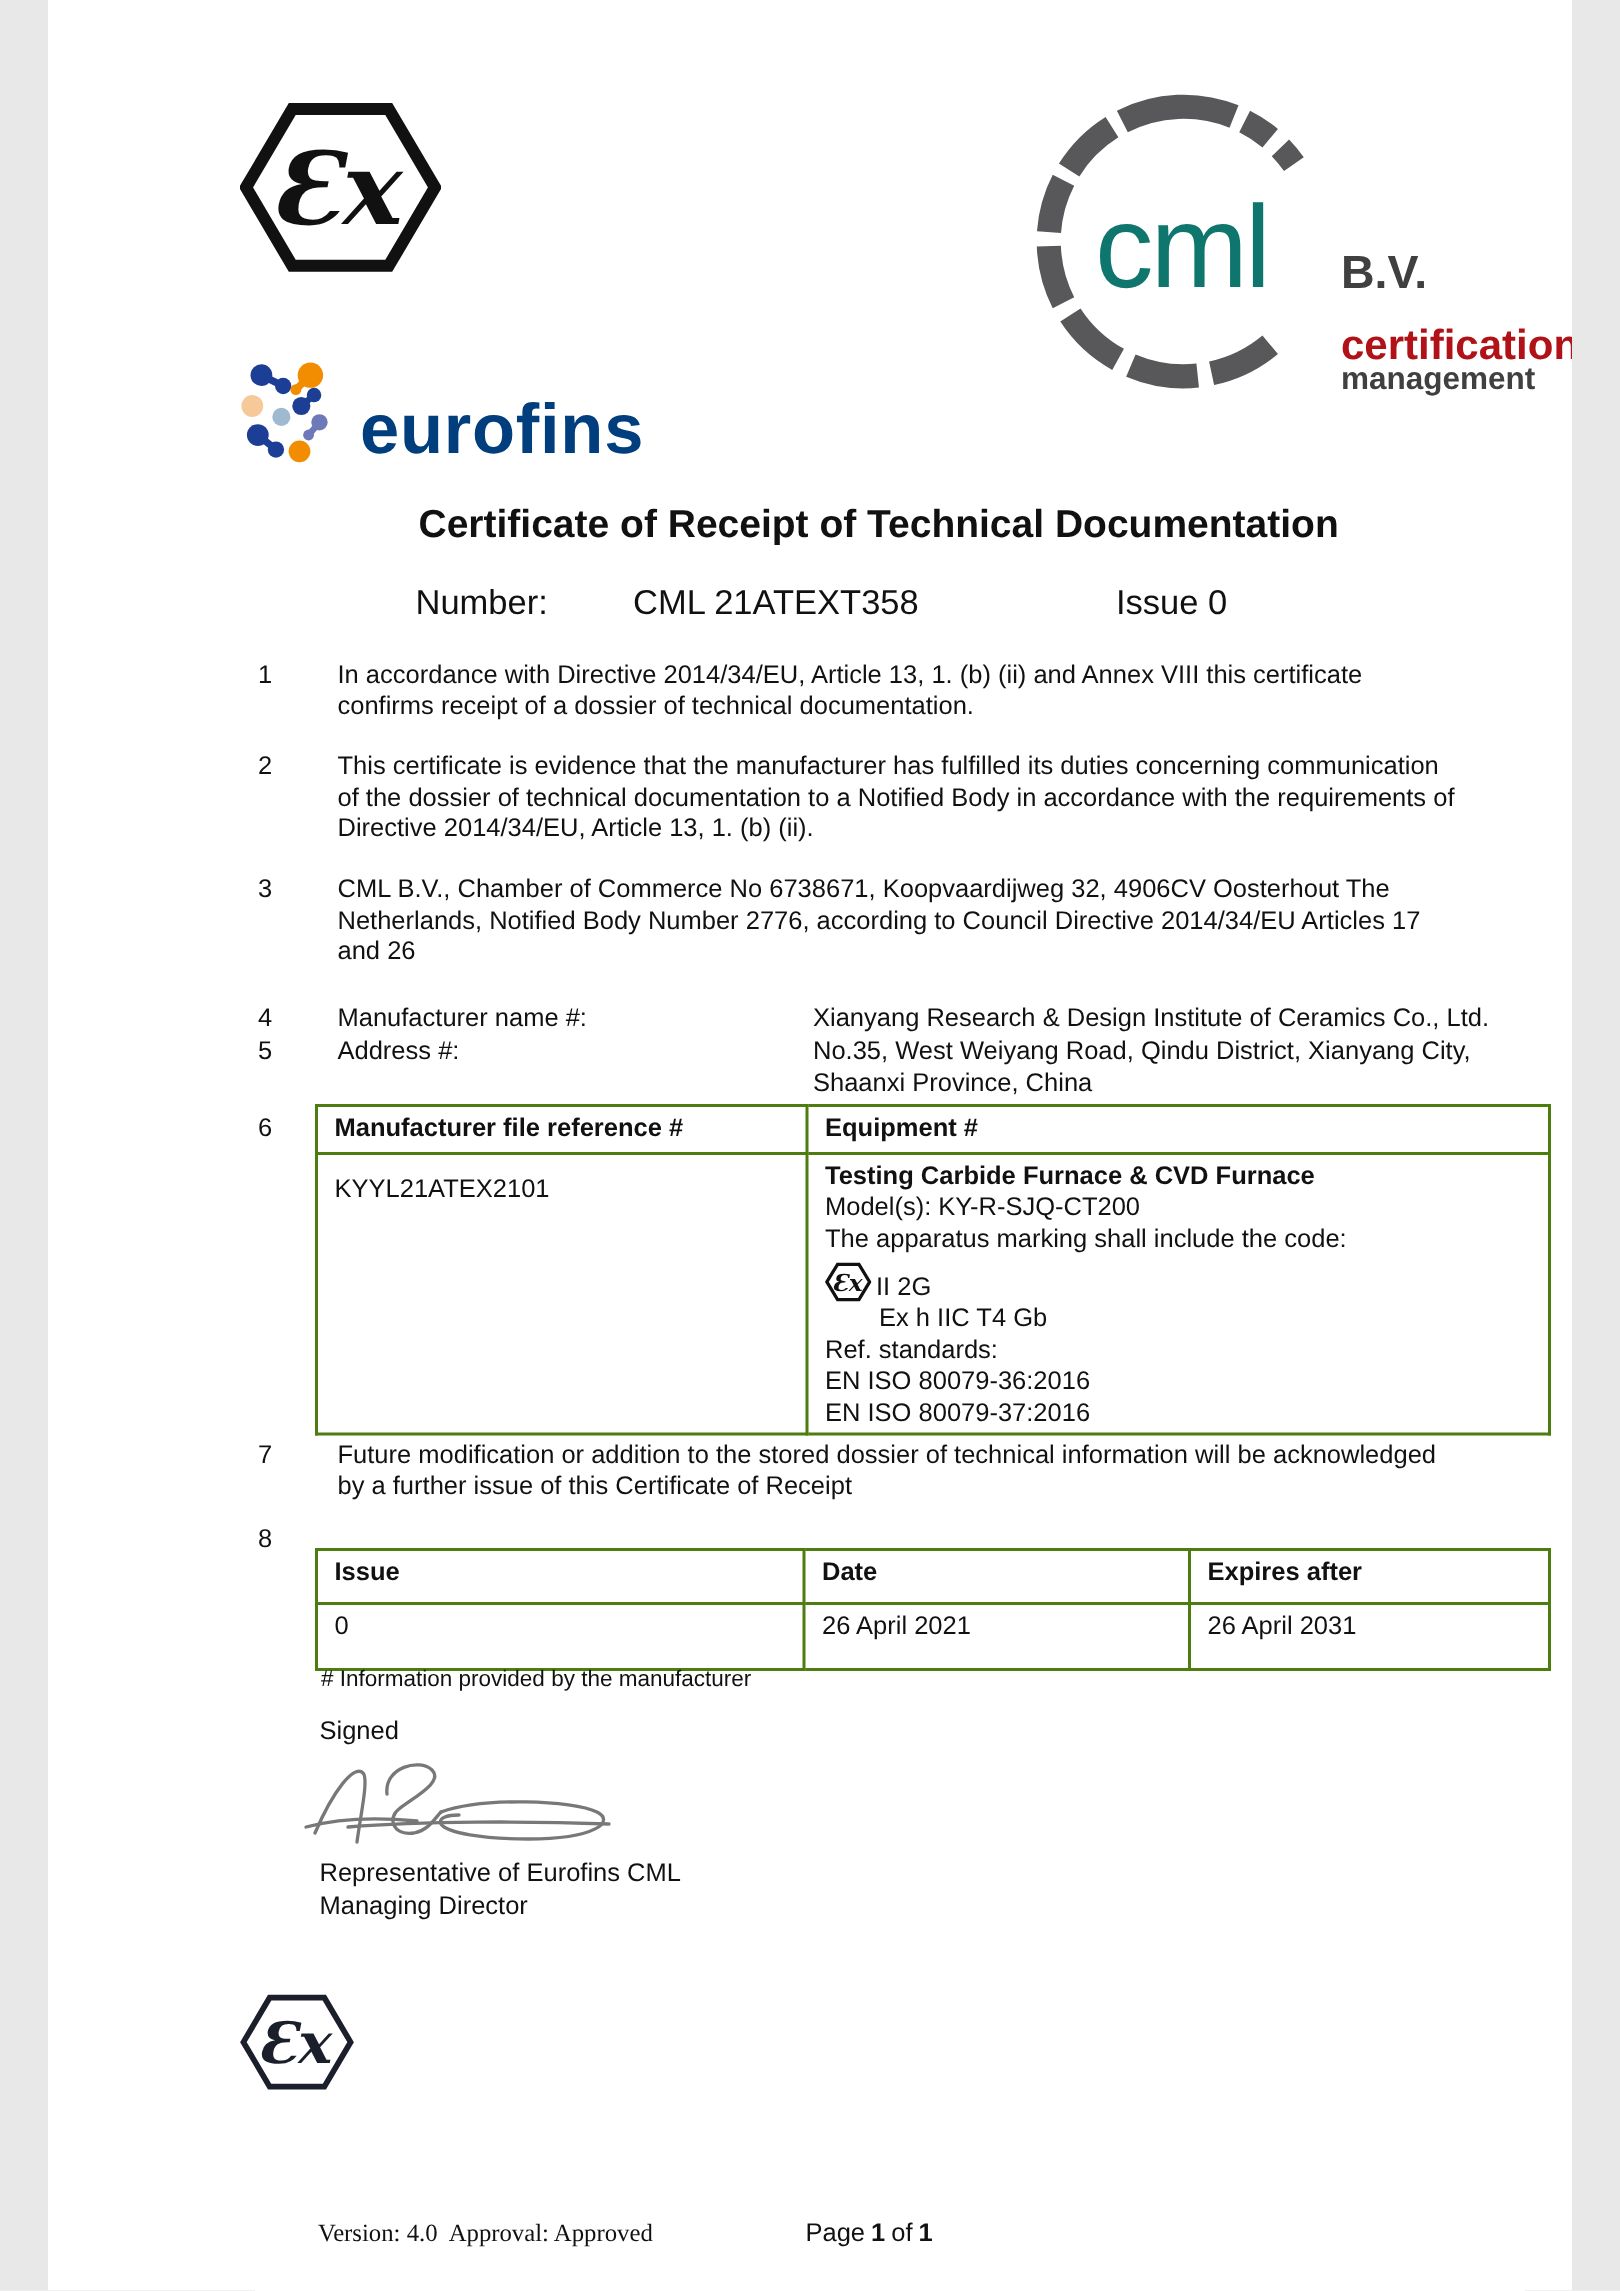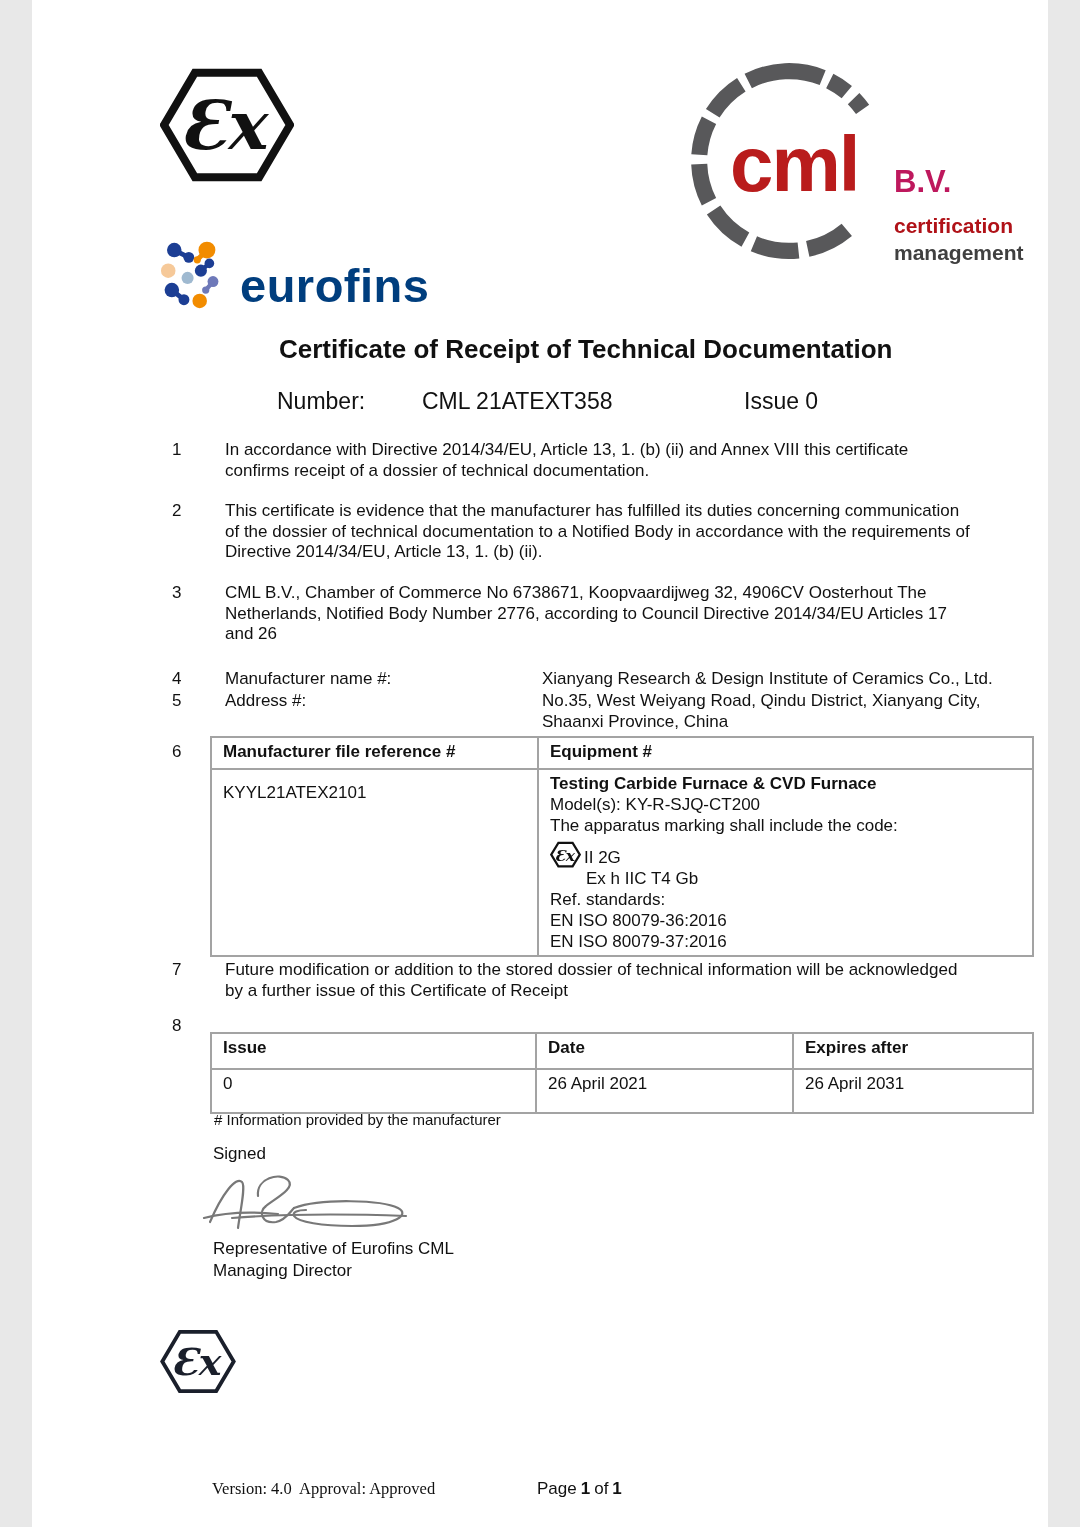--- a/index.html
+++ b/index.html
@@ -7,24 +7,24 @@
         font-family:"Liberation Sans",sans-serif;color:#111;overflow:hidden;}
   .abs{position:absolute;}
 
   
   #ex-logo-top{left:128px;top:66px;width:134px;}
   #ex-logo-bottom{left:128px;top:1328px;width:76px;}
   .exmark svg{display:block;width:100%;height:auto;}
 
   #cml-logo{left:650px;top:52px;width:365px;height:222px;}
   #cml-ring{position:absolute;left:2px;top:4px;width:210px;height:210px;}
-  #cml-word{position:absolute;left:48px;top:74px;font-size:78px;line-height:76px;font-weight:700;
-            color:#b91c1c;letter-spacing:-2px;}
-  #cml-suffix{position:absolute;left:212px;top:112px;font-size:31px;font-weight:700;color:#be185d;}
-  #cml-tag1{position:absolute;left:212px;top:162px;font-size:21px;font-weight:700;color:#B01218;}
+  #cml-word{position:absolute;left:48px;top:74px;font-size:78px;line-height:76px;font-weight:400;
+            color:#0f766e;letter-spacing:-2px;}
+  #cml-suffix{position:absolute;left:212px;top:112px;font-size:31px;font-weight:700;color:#404040;}
+  #cml-tag1{position:absolute;left:212px;top:162px;font-size:28px;font-weight:700;color:#B01218;}
   #cml-tag2{position:absolute;left:212px;top:189px;font-size:21px;font-weight:600;color:#404040;}
 
   #eurofins-logo{left:124px;top:238px;display:flex;align-items:flex-start;}
   #eurofins-word{font-size:47px;font-weight:700;color:#003E7E;margin-left:16px;margin-top:20px;
                  letter-spacing:0.5px;}
 
   
   #title{left:247px;top:334px;font-size:26px;font-weight:700;}
   #number-line{left:0;top:388px;width:1080px;height:30px;font-size:23px;}
   #number-label{position:absolute;left:245px;}
@@ -37,21 +37,21 @@
   .clause .body{width:815px;white-space:pre-line;}
   #clause-1{top:440px;} #clause-2{top:501px;} #clause-3{top:583px;} #clause-7{top:960px;}
 
   
   #manufacturer-block{left:140px;top:668px;display:grid;grid-template-columns:53px 317px 1fr;
                       width:880px;font-size:17px;line-height:21.5px;}
   .preline{white-space:pre-line;}
 
   
   table{border-collapse:collapse;table-layout:fixed;}
-  th,td{border:2px solid #a3a3a3;font-size:17px;line-height:21px;vertical-align:top;
+  th,td{border:2px solid #4d7c0f;font-size:17px;line-height:21px;vertical-align:top;
         padding:3px 11px;text-align:left;}
   th{font-weight:700;}
   #file-table{left:178px;top:736px;width:822px;}
   #file-table th{height:24px;}
   #file-ref-cell{padding-top:12px;}
   .equip-line{min-height:21px;}
   .equip-bold{font-weight:700;}
   .code-line{display:flex;align-items:flex-end;height:32px;}
   .code-line .exmark{width:31px;margin-right:3px;}
   .code-indent{padding-left:36px;}

